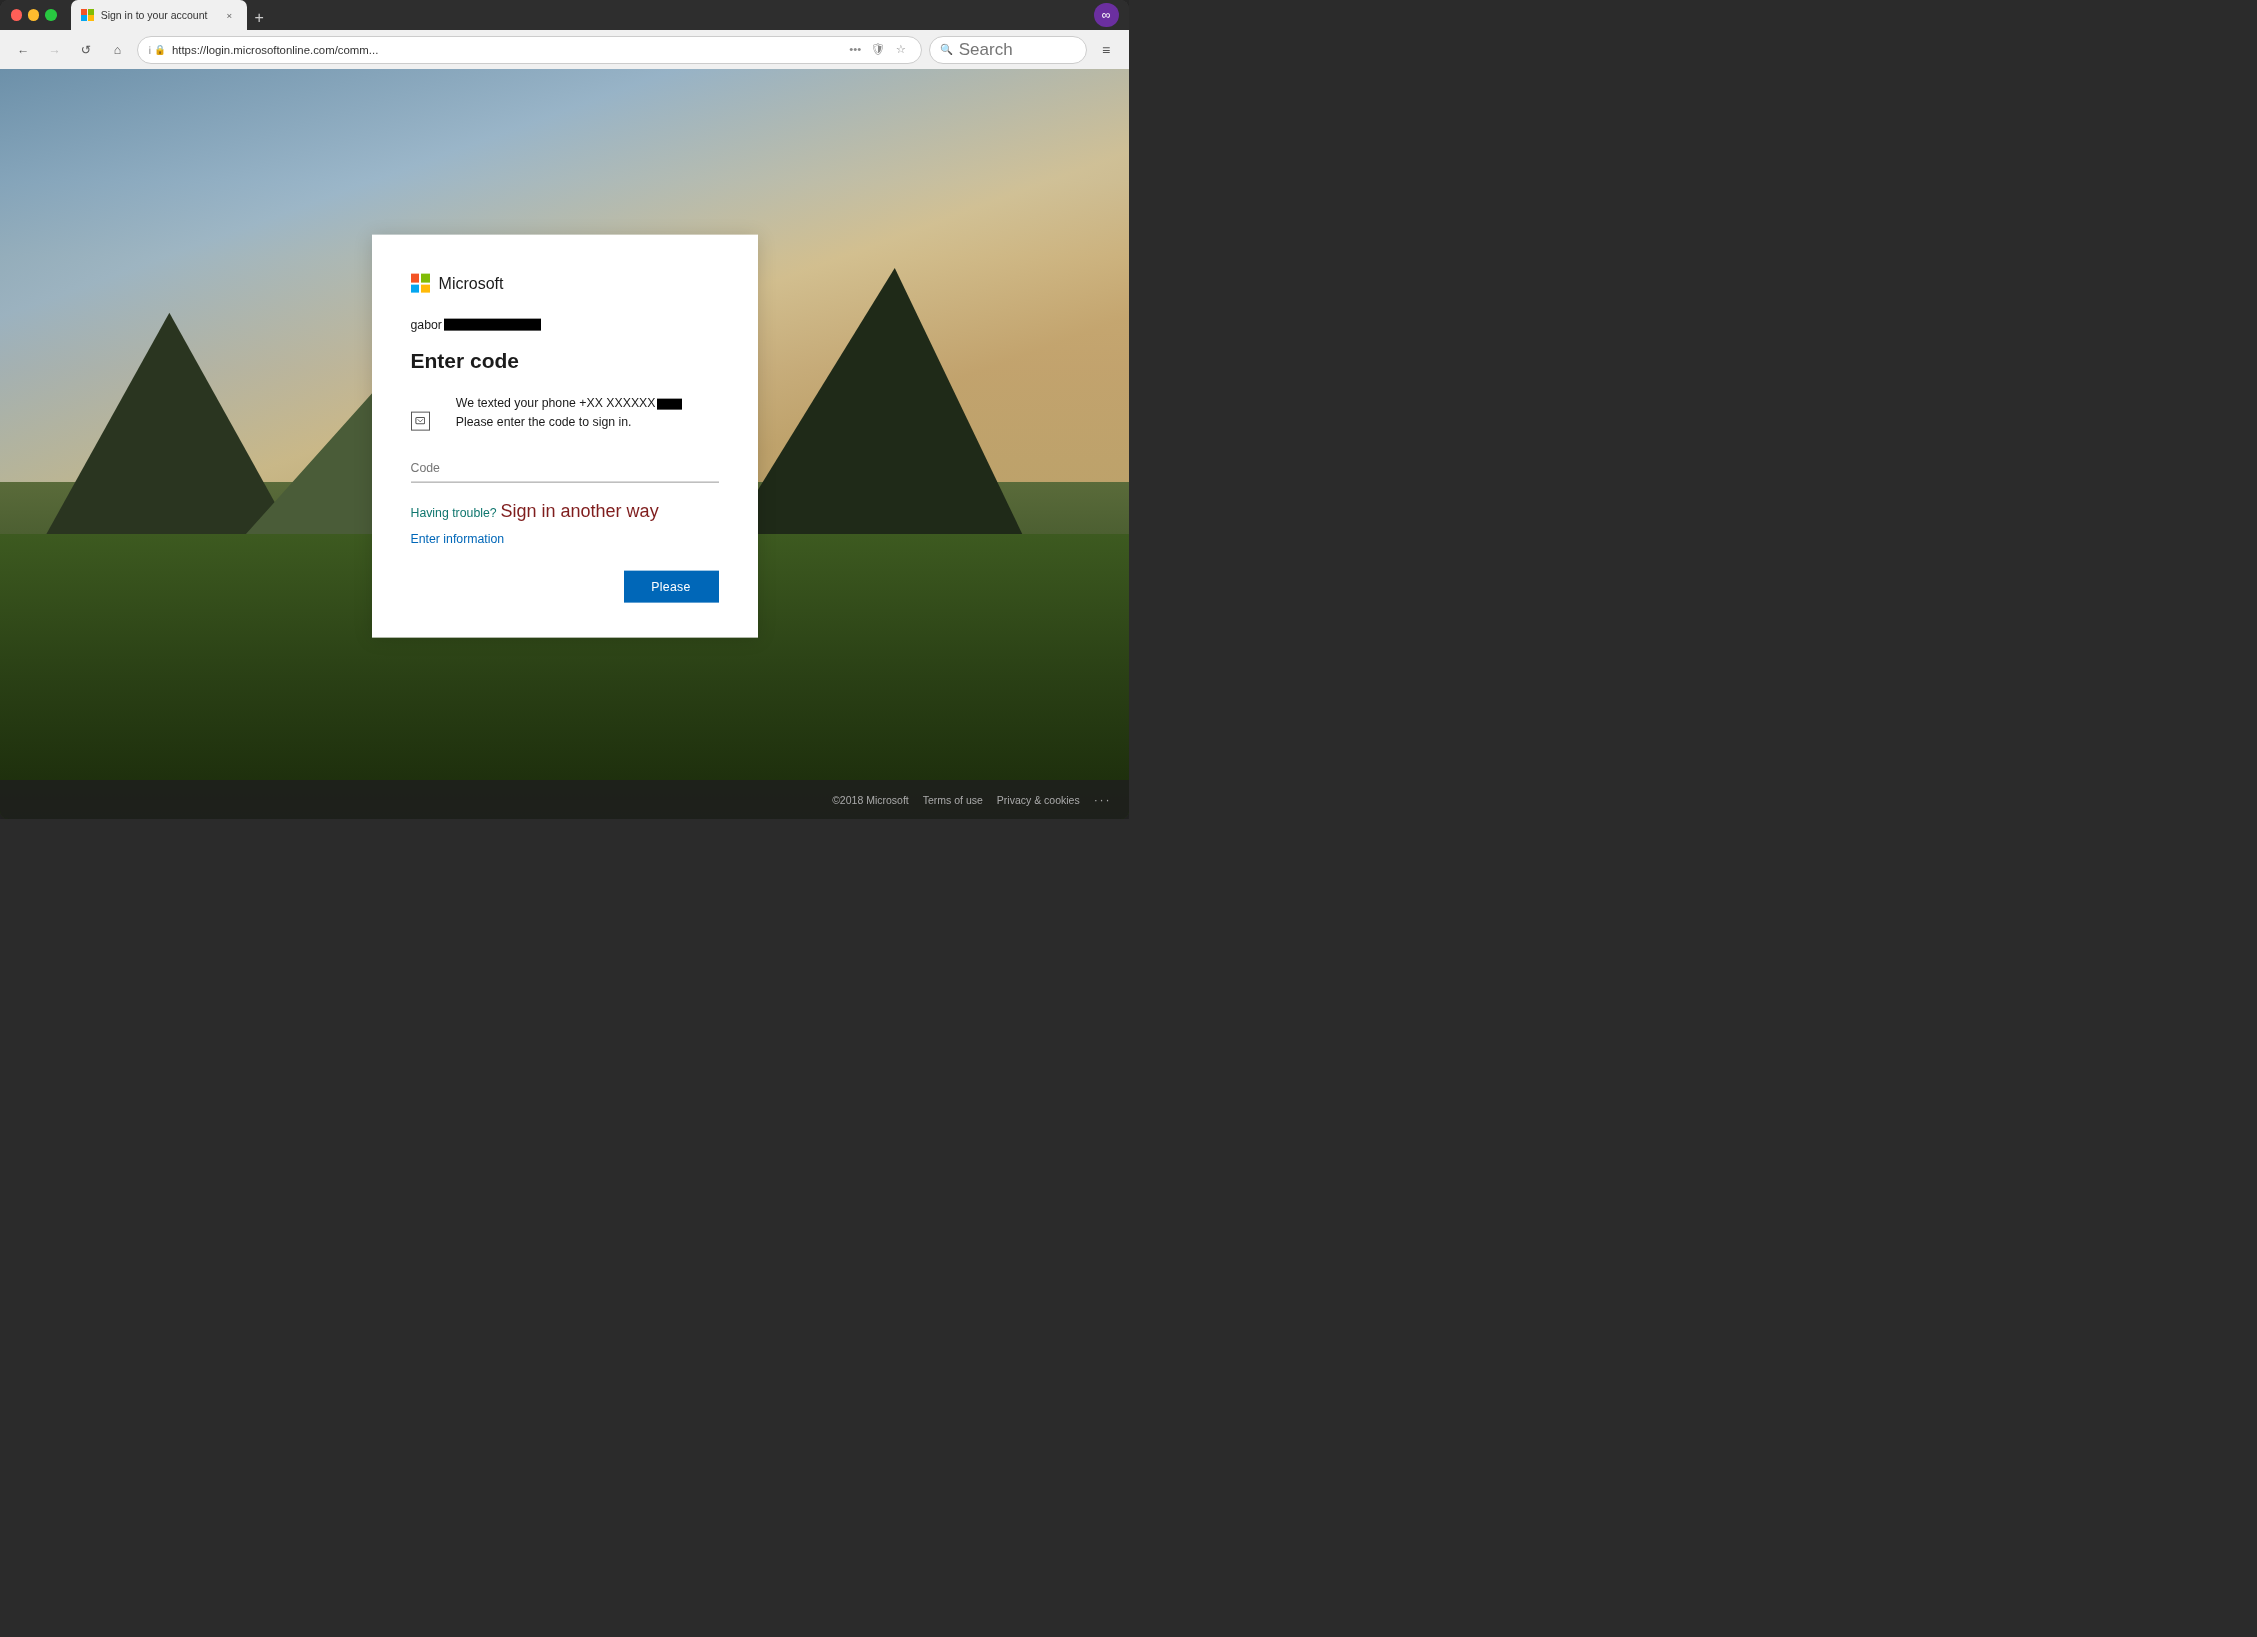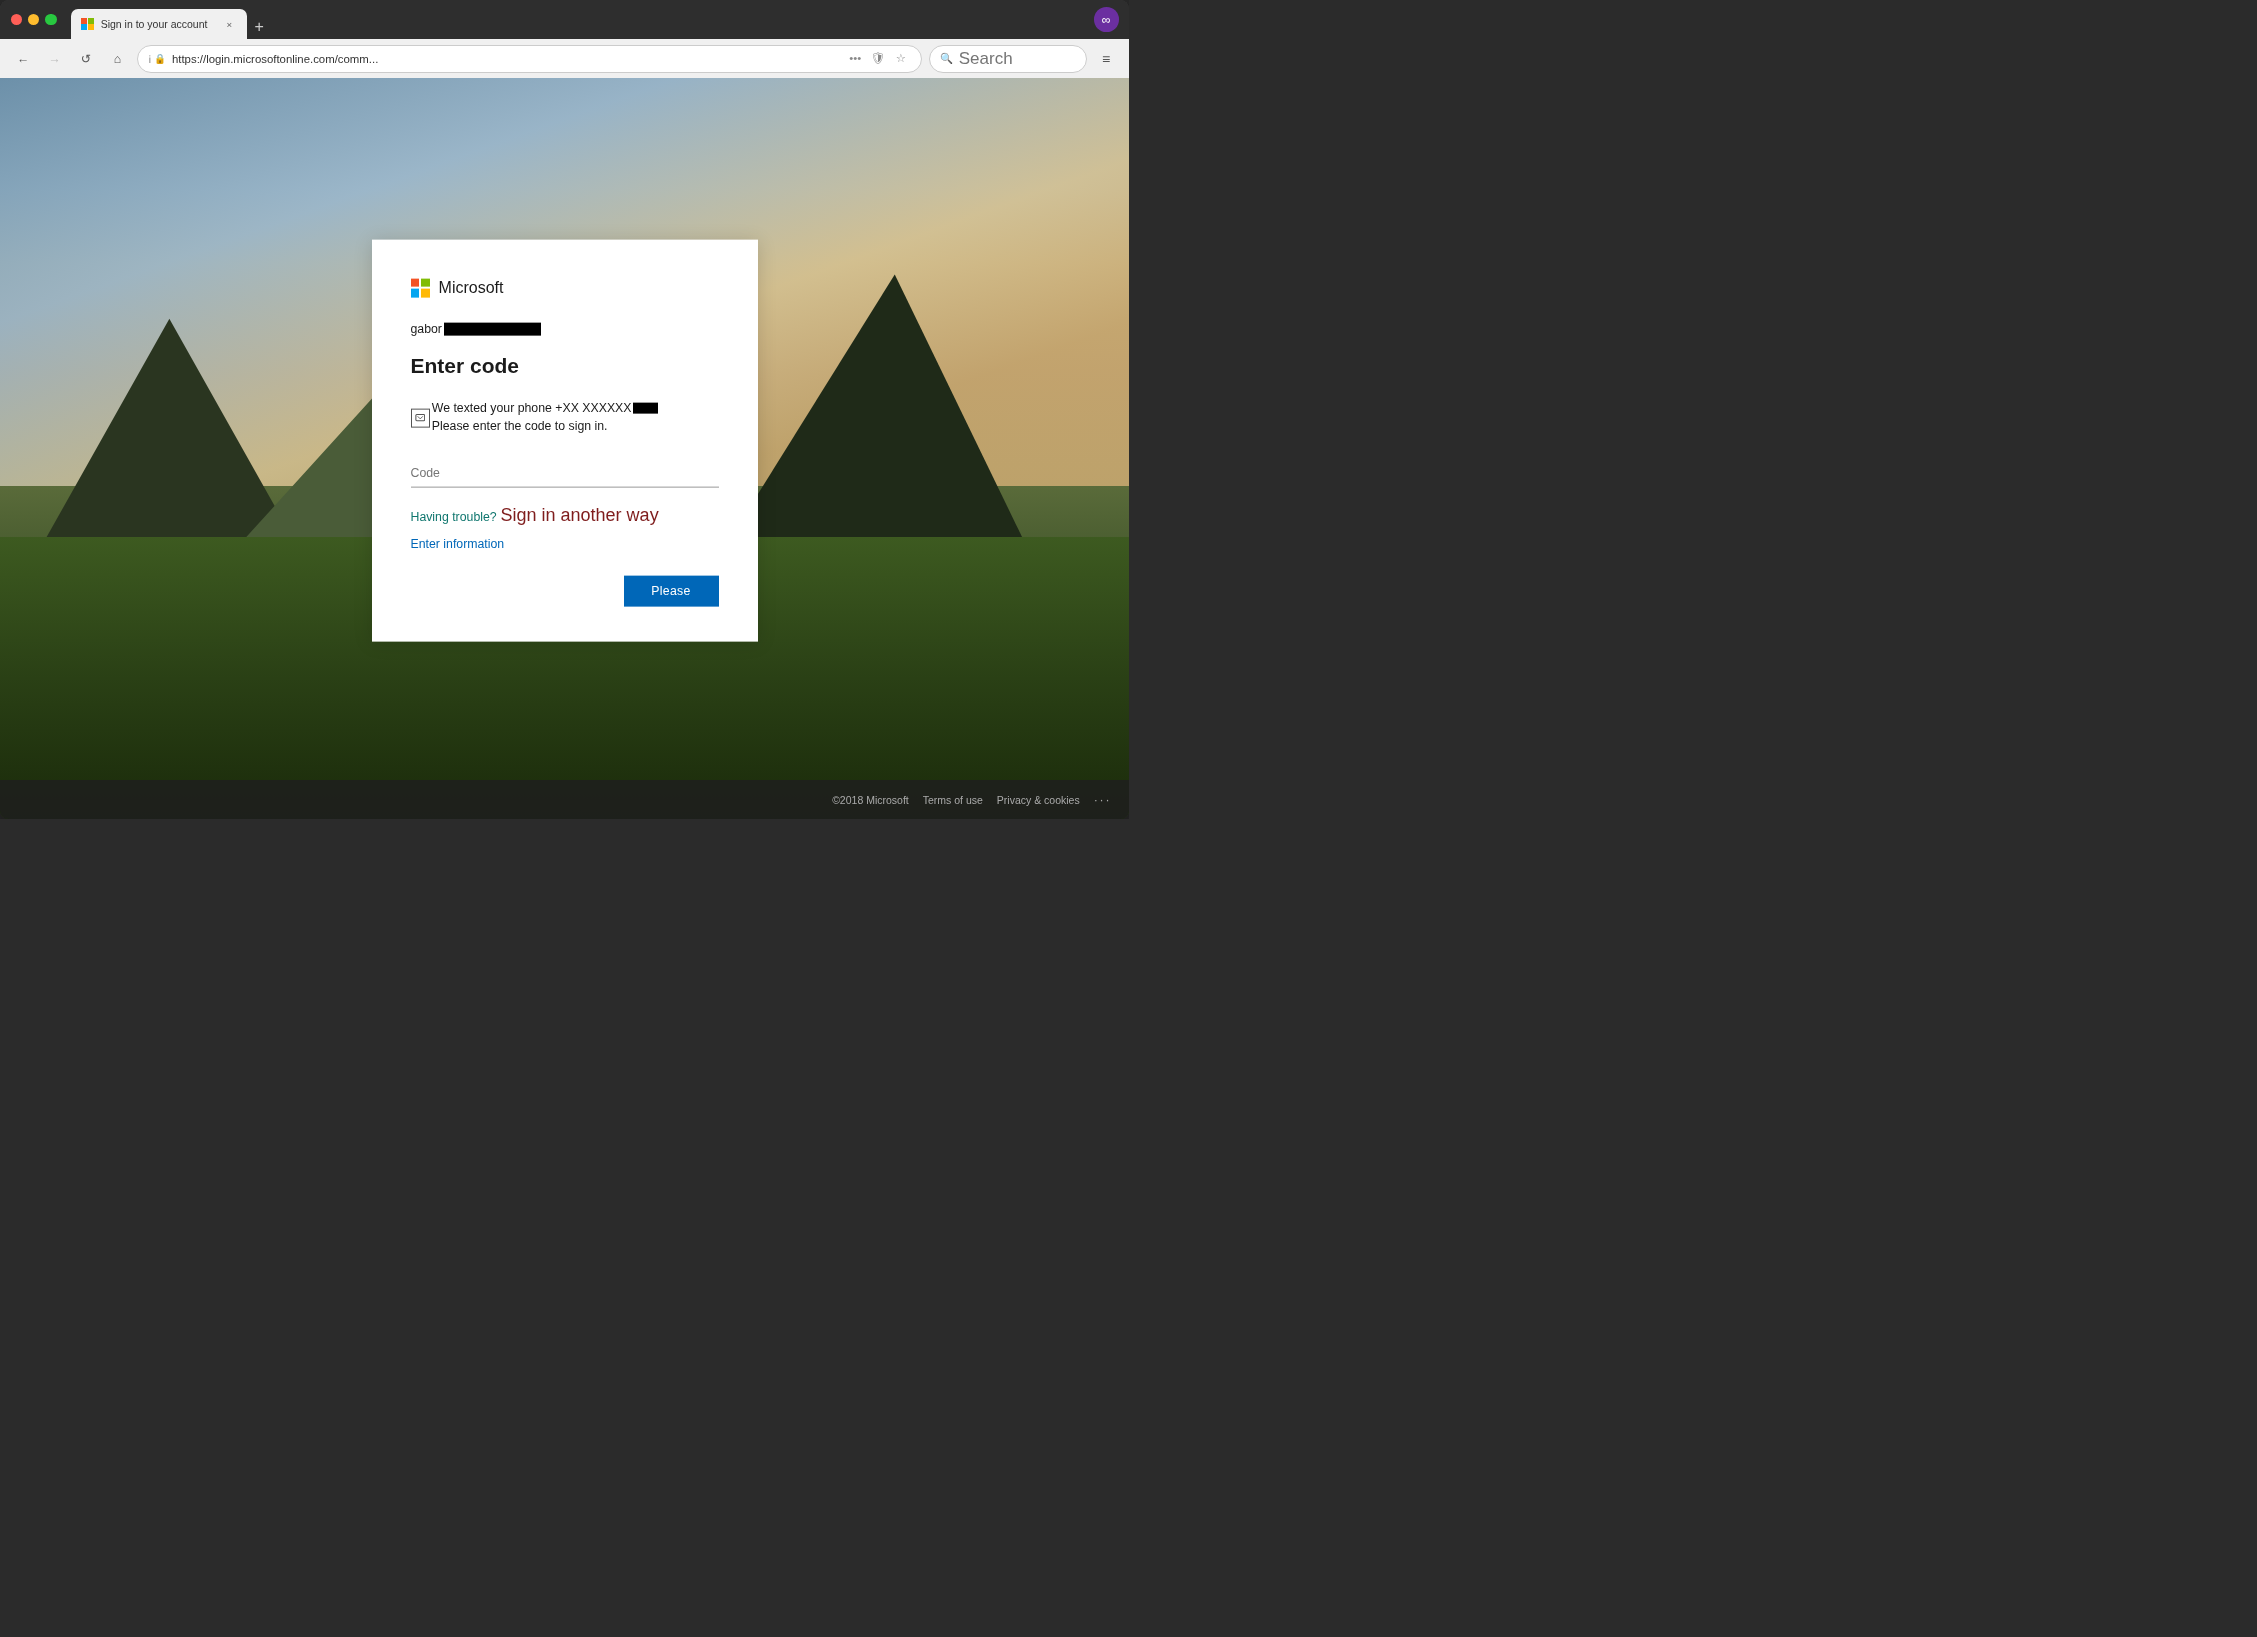--- a/index.html
+++ b/index.html
@@ -20,21 +20,21 @@
       border-radius: 8.8px;
       overflow: hidden;
       display: flex;
       flex-direction: column;
       box-shadow: 0 17.6px 53px rgba(0,0,0,0.6);
     }
 
     
     .title-bar {
       background: #2e2e2e;
-      height: 39px;
+      height: 30px;
       display: flex;
       align-items: center;
       padding: 0 10.5px;
       gap: 7px;
       flex-shrink: 0;
     }
 
     .traffic-lights {
       display: flex;
       gap: 6.1px;
@@ -427,22 +427,22 @@
 
     .card-title {
       font-size: 21px;
       font-weight: 600;
       color: #1b1b1b;
       margin-bottom: 21px;
     }
 
     .sms-info {
       display: flex;
-      align-items: center;
-      gap: 2px;
+      align-items: flex-end;
+      gap: 26px;
       margin-bottom: 21px;
     }
 
     .sms-icon {
       width: 19.3px;
       height: 19.3px;
       border: 1.8px solid #555;
       display: flex;
       align-items: center;
       justify-content: center;

